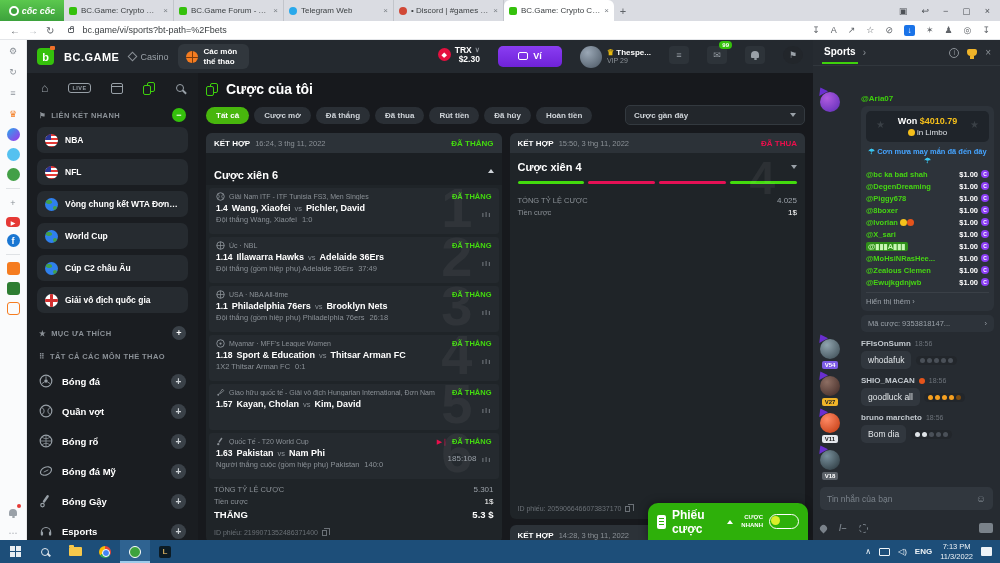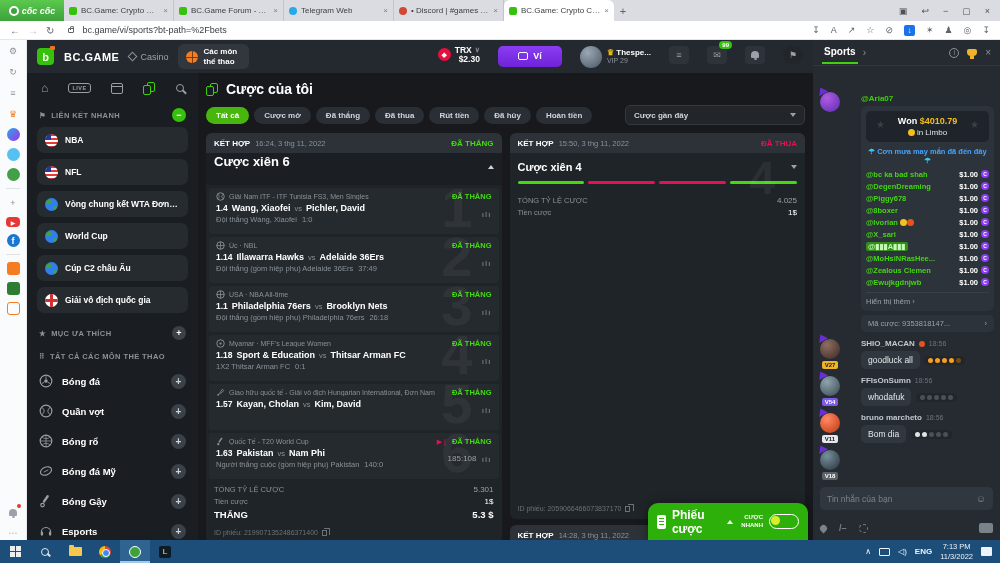--- a/index.html
+++ b/index.html
@@ -100,21 +100,21 @@
   #sortdd{margin-left:auto;background:#22262b;border:1px solid #33393f;border-radius:5px;width:180px;height:20px;display:flex;align-items:center;padding:0 8px;color:#cfd4d9;font-size:8px;font-weight:bold;}
   .cdown{width:0;height:0;border-left:3px solid transparent;border-right:3px solid transparent;border-top:4px solid #9aa1a8;margin-left:auto;}
   #cols{display:flex;gap:8px;}
   .col{flex:1;min-width:0;}
   .card{background:#1f2428;border-radius:6px;overflow:hidden;margin-bottom:6px;}
   .chead{background:#2c3238;height:20px;display:flex;align-items:center;padding:0 8px;gap:5px;}
   .ctype{color:#fff;font-size:8px;font-weight:bold;}
   .ctime{color:#8b9197;font-size:7.5px;}
   .cstat{margin-left:auto;font-size:8px;font-weight:bold;}
   .win{color:#43db0e;} .lose{color:#ea0f4c;}
-  .cname{background:#1b1f23;height:22px;display:flex;align-items:flex-end;padding:16px 8px;color:#fff;font-size:13px;font-weight:bold;}
+  .cname{background:#1b1f23;height:22px;display:flex;align-items:flex-start;padding:16px 8px;color:#fff;font-size:11px;font-weight:bold;}
   .caret-up{width:0;height:0;border-left:3px solid transparent;border-right:3px solid transparent;border-bottom:4px solid #cfd4d9;margin-left:auto;}
   .leg{background:#252a2f;margin:3px 3px 0;border-radius:3px;padding:4px 7px;position:relative;overflow:hidden;height:46px;}
   .leg .l1{display:flex;align-items:center;gap:4px;}
   .leg .league{color:#8b9197;font-size:7px;flex:1;white-space:nowrap;overflow:hidden;}
   .leg .lstat{font-size:7.5px;font-weight:bold;color:#43db0e;white-space:nowrap;}
   .leg .l2{display:flex;align-items:baseline;gap:4px;margin-top:2px;}
   .leg .odds{color:#fff;font-size:8.5px;font-weight:bold;}
   .leg .team{color:#fff;font-size:9px;font-weight:bold;}
   .leg .vs{color:#8b9197;font-size:7.5px;}
   .leg .l3{display:flex;gap:5px;margin-top:2px;color:#8b9197;font-size:7.5px;}
@@ -792,57 +792,57 @@
           </div>
           <div id="betcode">
             <span>Mã cược: 9353818147...</span>
               <span class="arr">›</span>
           </div>
         </div>
       </div>
 
       <div class="msg">
         <div class="mleft">
+          <span class="cav" style="background:radial-gradient(circle at 35% 30%,#90a4ae,#37474f)"></span>
+          <span class="vb b54">V54</span>
+        </div>
+        <div>
+          <div class="mname">
+              <span>FFIsOnSumn</span>
+              <span class="mtime">18:56</span>
+            </div>
+          <div class="bubble">whodafuk</div>
+          <div class="reactions">
+              <span class="rd" style="background:#4a5058"></span>
+              <span class="rd" style="background:#4a5058"></span>
+              <span class="rd" style="background:#4a5058"></span>
+              <span class="rd" style="background:#4a5058"></span>
+              <span class="rd" style="background:#4a5058"></span>
+            </div>
+        </div>
+      </div>
+
+      <div class="msg">
+        <div class="mleft">
           <span class="cav" style="background:radial-gradient(circle at 35% 30%,#8d6e63,#3e2723)"></span>
           <span class="vb b27">V27</span>
         </div>
         <div>
           <div class="mname">
               <span>SHIO_MACAN</span>
               <span class="edot" style="background:#e5541b;width:6px;height:6px"></span>
               <span class="mtime">18:56</span>
             </div>
           <div class="bubble">goodluck all</div>
           <div class="reactions">
               <span class="rd" style="background:#f6a020"></span>
               <span class="rd" style="background:#f6a020"></span>
               <span class="rd" style="background:#f6a020"></span>
               <span class="rd" style="background:#f6a020"></span>
               <span class="rd" style="background:#7a4a10"></span>
-            </div>
-        </div>
-      </div>
-
-      <div class="msg">
-        <div class="mleft">
-          <span class="cav" style="background:radial-gradient(circle at 35% 30%,#90a4ae,#37474f)"></span>
-          <span class="vb b54">V54</span>
-        </div>
-        <div>
-          <div class="mname">
-              <span>FFIsOnSumn</span>
-              <span class="mtime">18:56</span>
-            </div>
-          <div class="bubble">whodafuk</div>
-          <div class="reactions">
-              <span class="rd" style="background:#4a5058"></span>
-              <span class="rd" style="background:#4a5058"></span>
-              <span class="rd" style="background:#4a5058"></span>
-              <span class="rd" style="background:#4a5058"></span>
-              <span class="rd" style="background:#4a5058"></span>
             </div>
         </div>
       </div>
 
       <div class="msg">
         <div class="mleft">
           <span class="cav" style="background:radial-gradient(circle at 35% 30%,#ff8a65,#bf360c)"></span>
           <span class="vb b11">V11</span>
         </div>
         <div>

